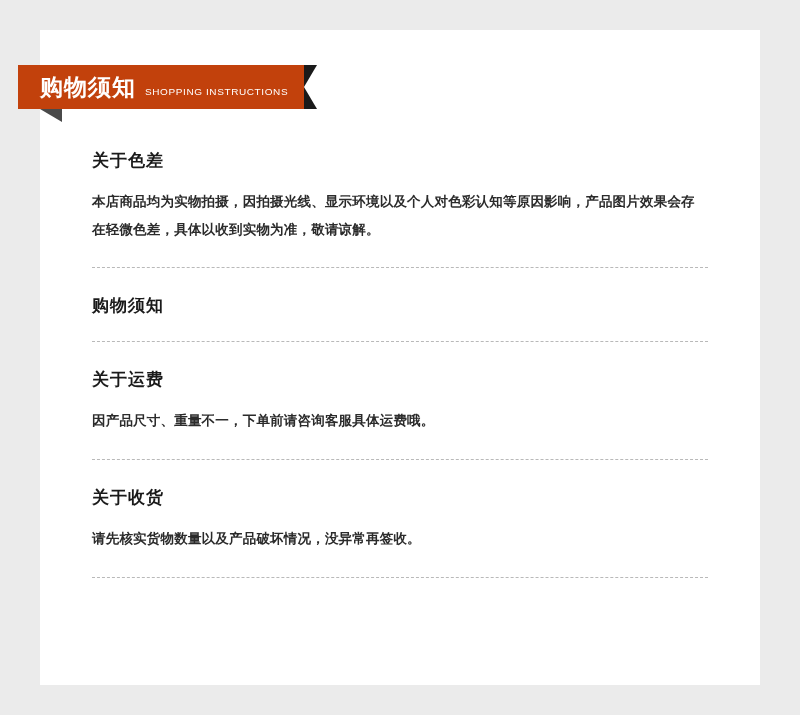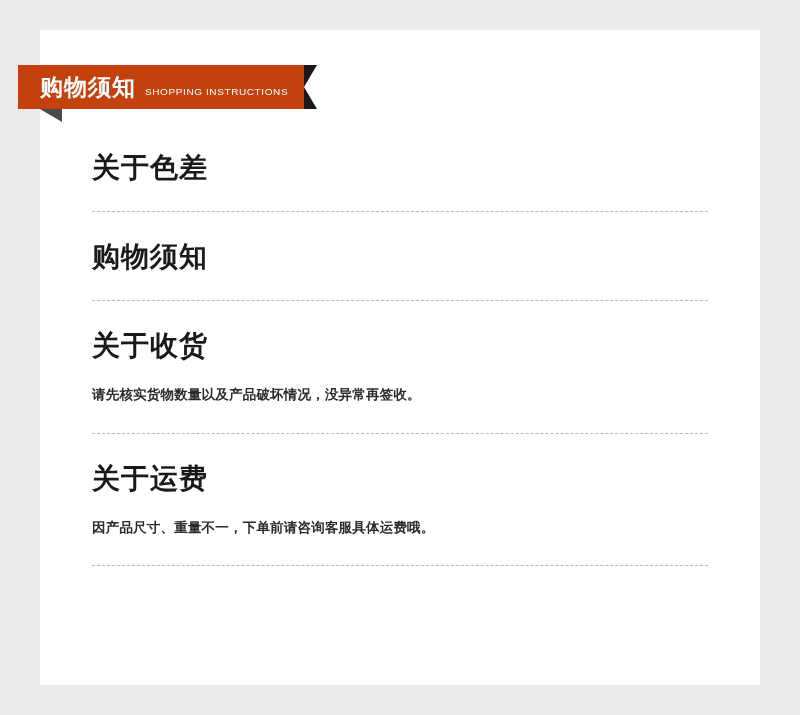--- a/index.html
+++ b/index.html
@@ -73,21 +73,21 @@
     top: 105px;
     width: 616px;
   }
   .section {
     padding-top: 26px;
   }
   .section:first-child {
     padding-top: 14px;
   }
   .sec-title {
-    font-size: 28px;
+    font-size: 17px;
     font-weight: bold;
     color: #1a1a1a;
     letter-spacing: 1px;
     margin: 0 0 16px 0;
   }
   .sec-body {
     font-size: 13.5px;
     font-weight: bold;
     color: #2b2b2b;
     line-height: 2.05;
@@ -113,34 +113,35 @@
       <span class="banner-en">SHOPPING INSTRUCTIONS</span>
     </div>
     <div class="banner-notch"></div>
   </div>
   <div class="banner-tail"></div>
 
   <div class="content">
 
     <div class="section">
       <h2 class="sec-title">关于色差</h2>
+      <p class="sec-body">本店商品均为实物拍摄，因拍摄光线、显示环境以及个人对色彩认知等原因影响，产品图片效果会存在轻微色差，具体以收到实物为准，敬请谅解。</p>
       <div class="divider"></div>
     </div>
 
     <div class="section">
       <h2 class="sec-title">购物须知</h2>
       <div class="divider"></div>
     </div>
 
     <div class="section">
-      <h2 class="sec-title">关于收货</h2>
-      <p class="sec-body">请先核实货物数量以及产品破坏情况，没异常再签收。</p>
+      <h2 class="sec-title">关于运费</h2>
+      <p class="sec-body">因产品尺寸、重量不一，下单前请咨询客服具体运费哦。</p>
       <div class="divider"></div>
     </div>
 
     <div class="section">
-      <h2 class="sec-title">关于运费</h2>
-      <p class="sec-body">因产品尺寸、重量不一，下单前请咨询客服具体运费哦。</p>
+      <h2 class="sec-title">关于收货</h2>
+      <p class="sec-body">请先核实货物数量以及产品破坏情况，没异常再签收。</p>
       <div class="divider"></div>
     </div>
 
   </div>
 </div>
 
 </body></html>

